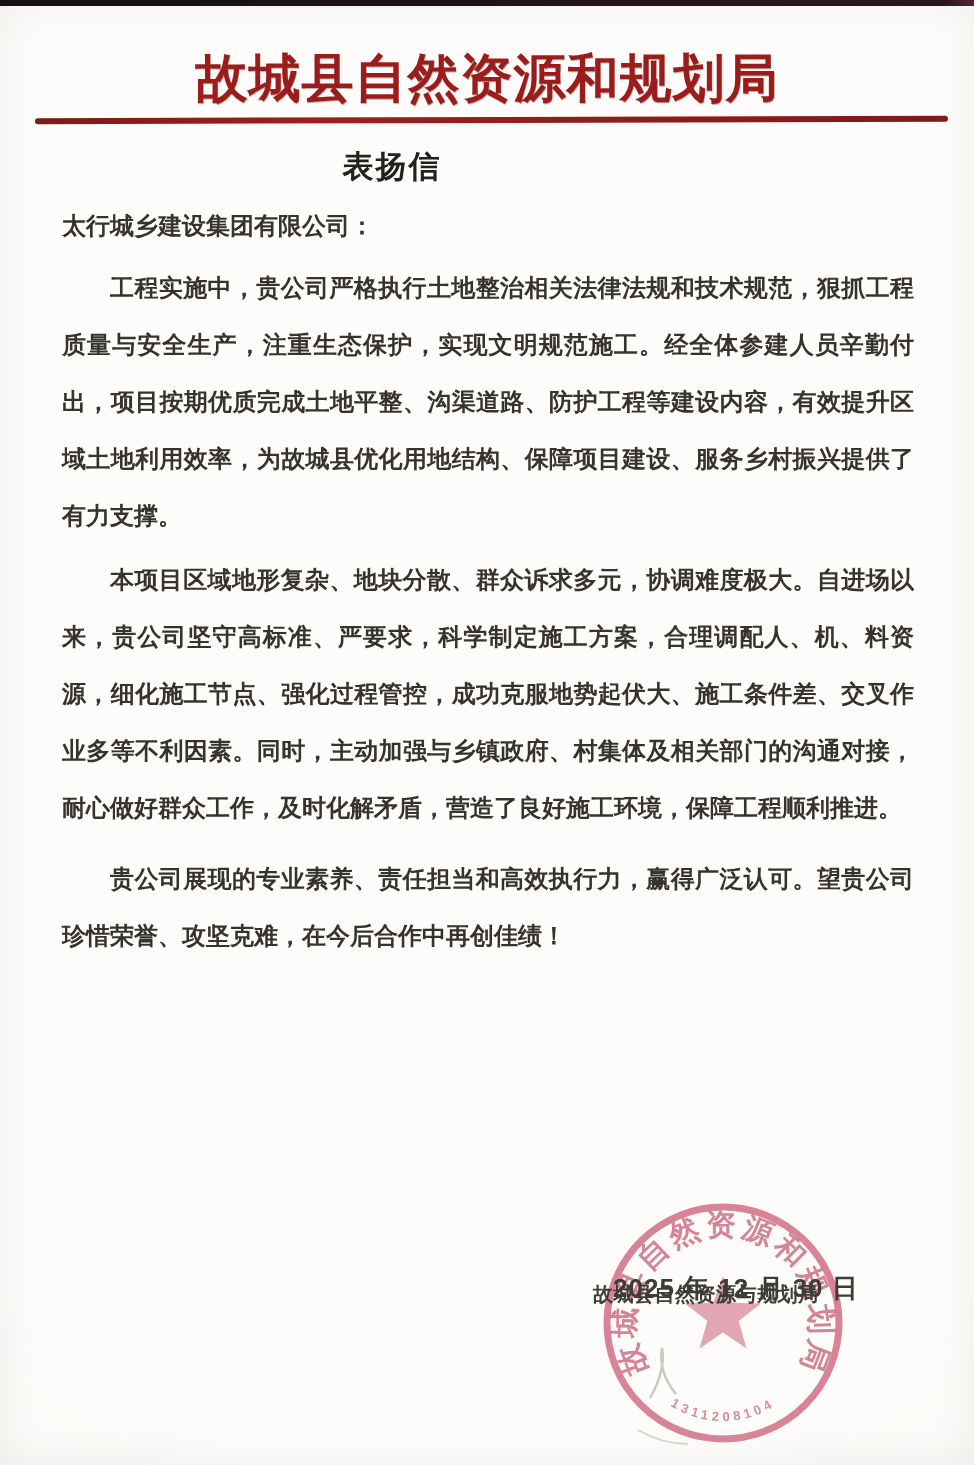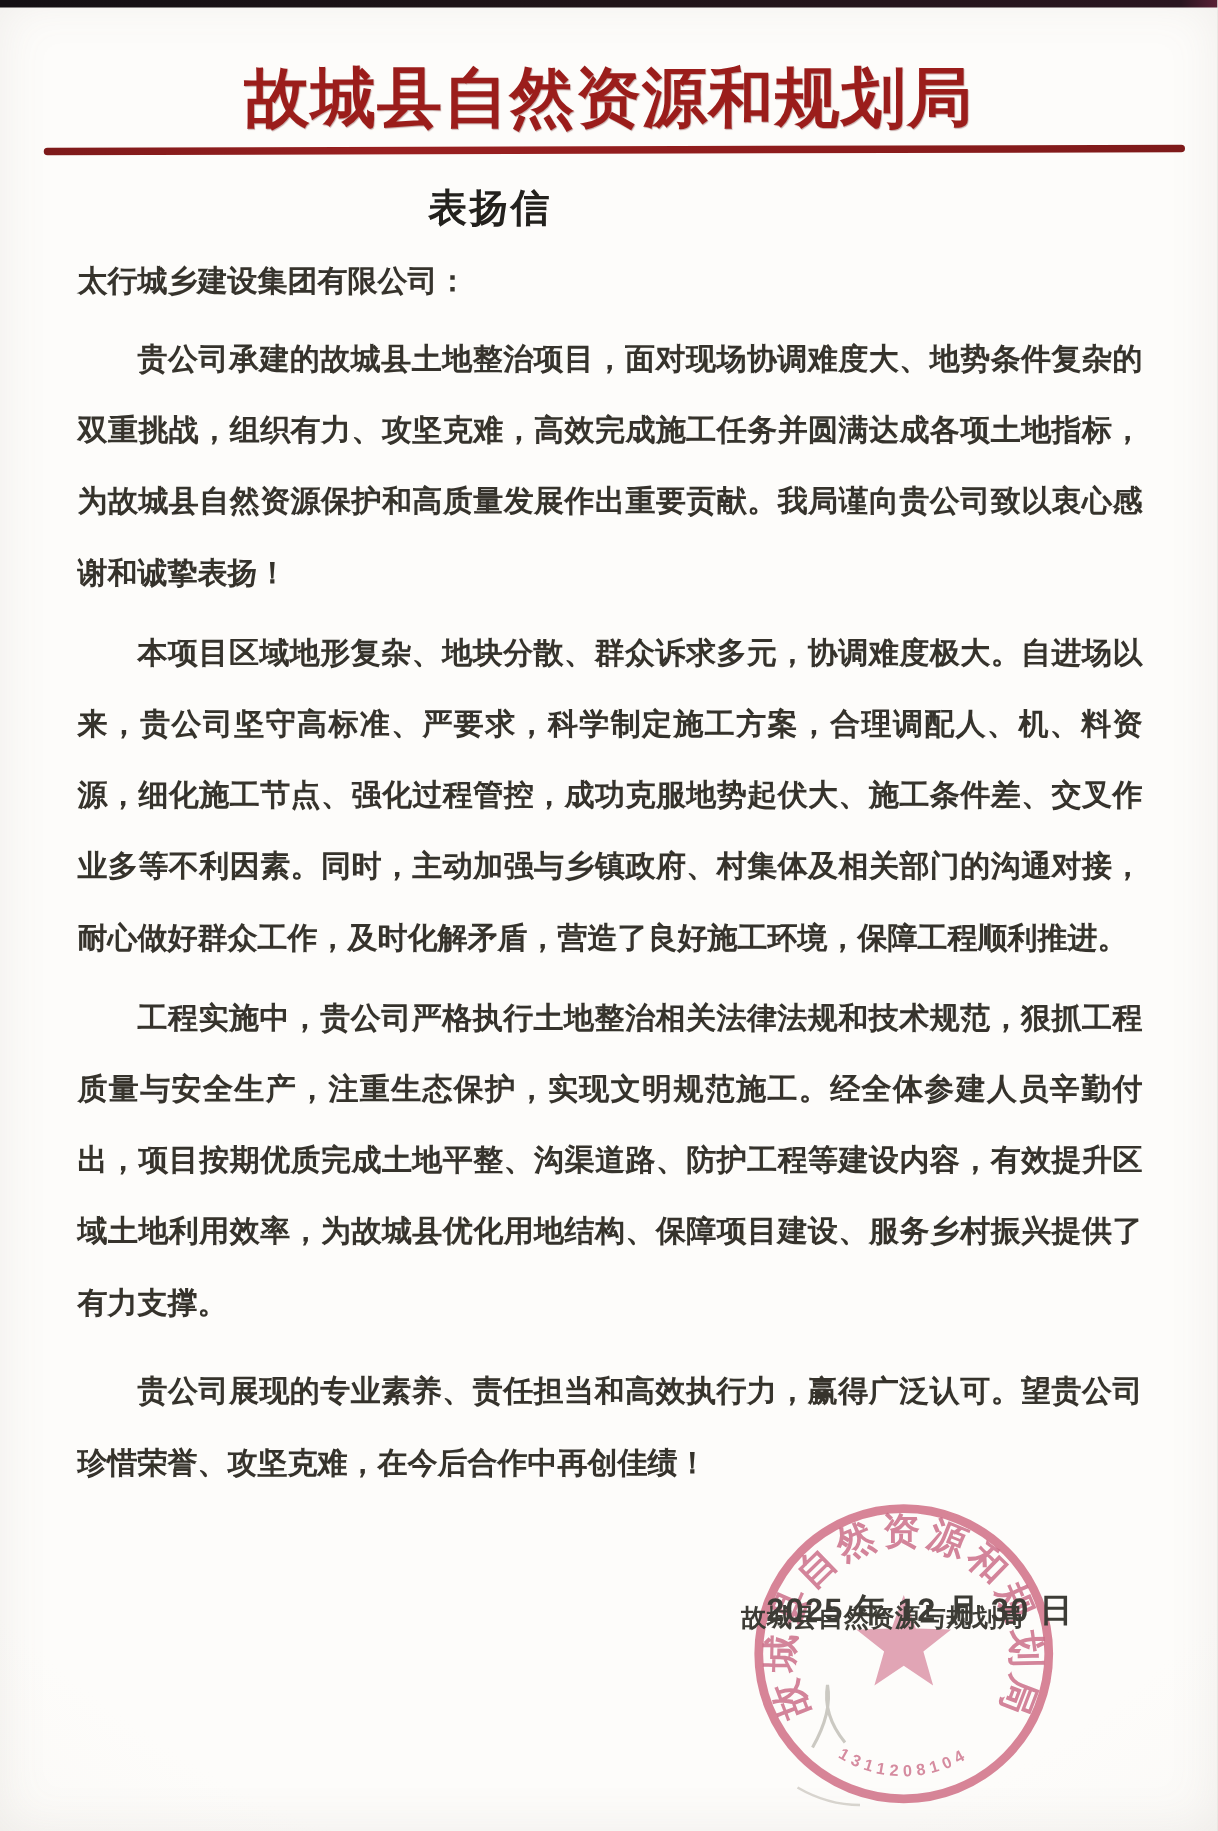--- a/index.html
+++ b/index.html
@@ -94,23 +94,22 @@
   <div class="topbar"></div>
 
   <div class="letterhead">故城县自然资源和规划局</div>
 
   <div class="red-rule"></div>
 
   <div class="doc-title">表扬信</div>
 
   <div class="letter-body">
     <p class="salutation">太行城乡建设集团有限公司：</p>
-    <p class="para">贵公司承建的故城县土地整治项目，面对现场协调难度大、地势条件复杂的双重挑战，组织有力、攻坚克难，高效完成施工任务并圆满达成各项土地指标，为故城县自然资源保护和高质量发展作出重要贡献。我局谨向贵公司致以衷心感谢和诚挚表扬！</p>
+    <p class="para">工程实施中，贵公司严格执行土地整治相关法律法规和技术规范，狠抓工程质量与安全生产，注重生态保护，实现文明规范施工。经全体参建人员辛勤付出，项目按期优质完成土地平整、沟渠道路、防护工程等建设内容，有效提升区域土地利用效率，为故城县优化用地结构、保障项目建设、服务乡村振兴提供了有力支撑。</p>
     <p class="para">本项目区域地形复杂、地块分散、群众诉求多元，协调难度极大。自进场以来，贵公司坚守高标准、严要求，科学制定施工方案，合理调配人、机、料资源，细化施工节点、强化过程管控，成功克服地势起伏大、施工条件差、交叉作业多等不利因素。同时，主动加强与乡镇政府、村集体及相关部门的沟通对接，耐心做好群众工作，及时化解矛盾，营造了良好施工环境，保障工程顺利推进。</p>
-    <p class="para">工程实施中，贵公司严格执行土地整治相关法律法规和技术规范，狠抓工程质量与安全生产，注重生态保护，实现文明规范施工。经全体参建人员辛勤付出，项目按期优质完成土地平整、沟渠道路、防护工程等建设内容，有效提升区域土地利用效率，为故城县优化用地结构、保障项目建设、服务乡村振兴提供了有力支撑。</p>
     <p class="para para-last">贵公司展现的专业素养、责任担当和高效执行力，赢得广泛认可。望贵公司珍惜荣誉、攻坚克难，在今后合作中再创佳绩！</p>
   </div>
 
   <div class="seal-wrap">
     <svg width="262" height="262" viewBox="0 0 262 262">
       <defs>
         <path id="sealTopArc" d="M 59 181.5 A 88 88 0 1 1 203 181.5" fill="none"></path>
         <path id="sealBottomArc" d="M 61.7 200.3 A 98 98 0 0 0 200.3 200.3" fill="none"></path>
       </defs>
 

